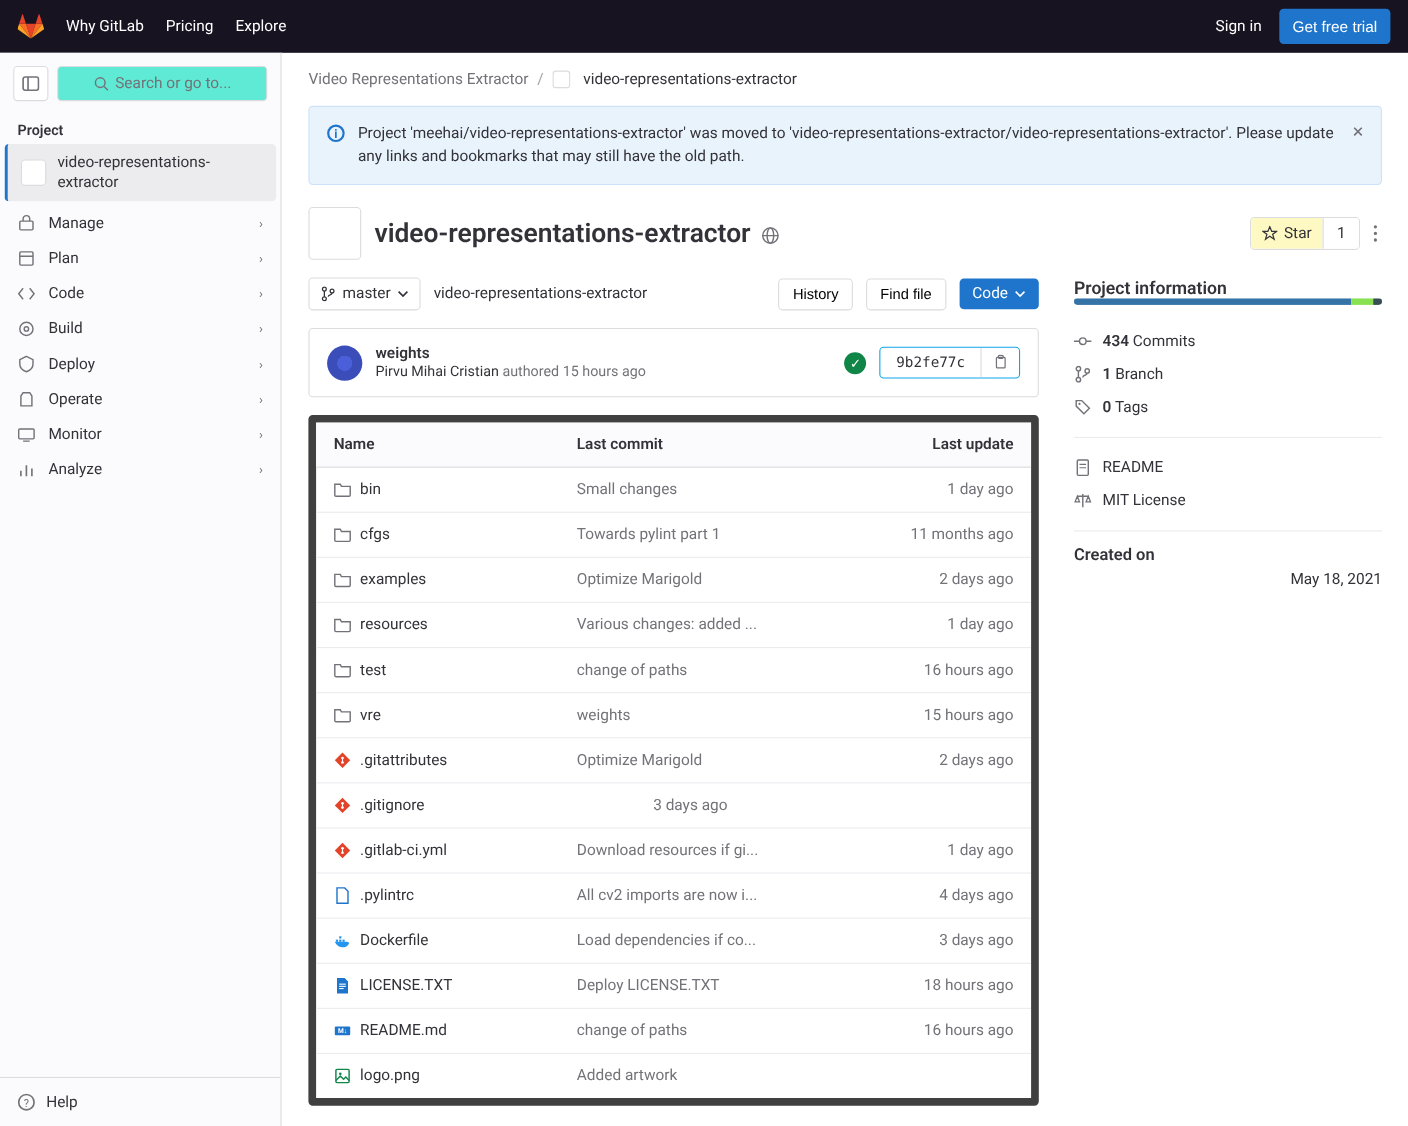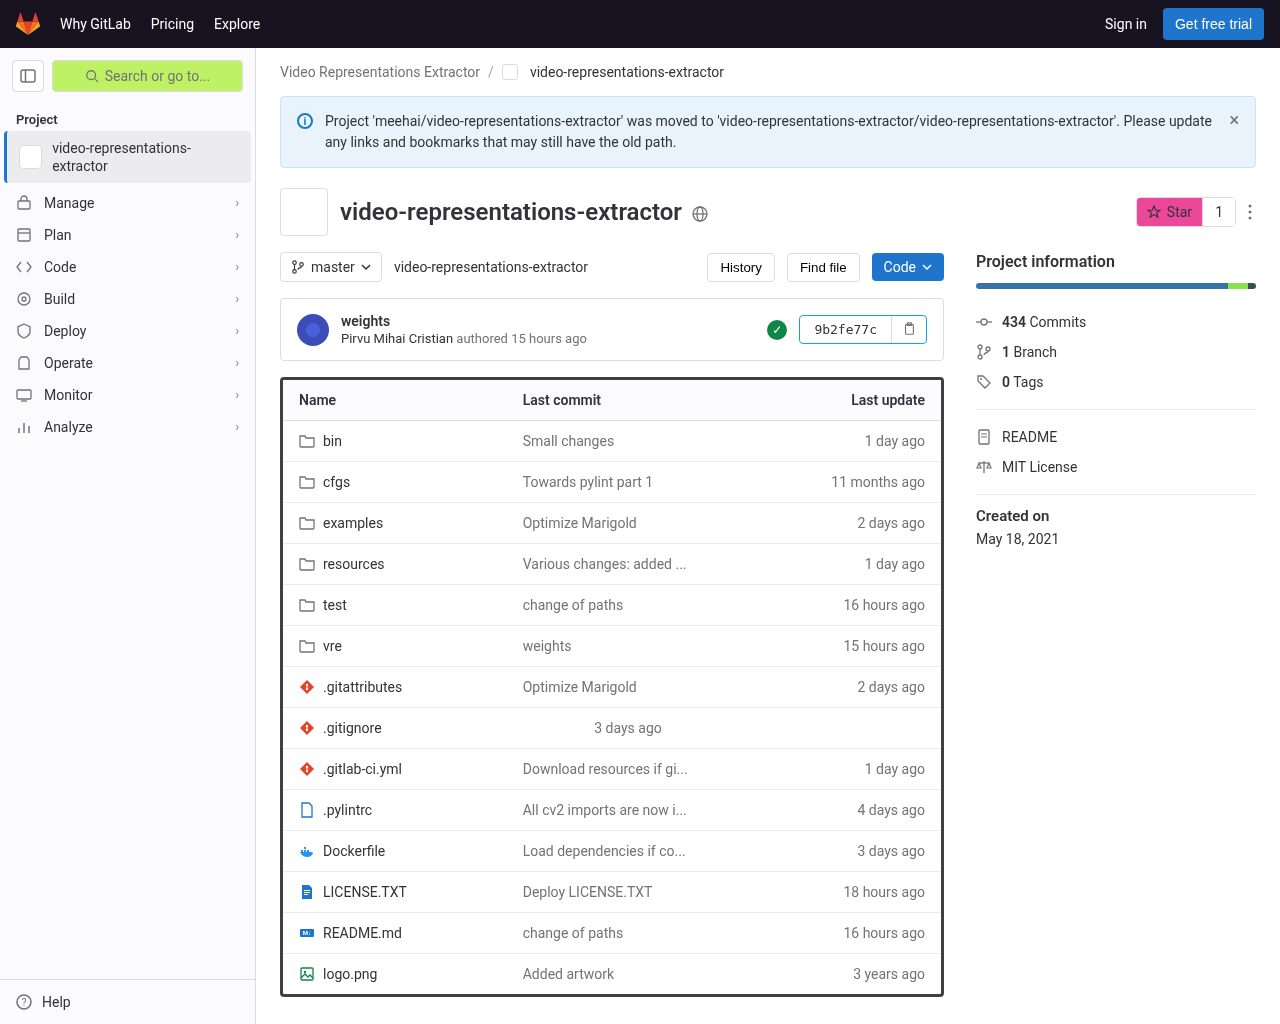--- a/index.html
+++ b/index.html
@@ -15,21 +15,21 @@
 .topbar-signin { color: #fff; }
 .btn-primary { background: #1f75cb; color: #fff; border: none; padding: 8px 12px; border-radius: 4px; font-size: 14px; cursor: pointer; }
 
 
 .layout { display: flex; height: calc(100vh - 48px); }
 
 
 .sidebar { width: 256px; border-right: 1px solid #dcdcde; display: flex; flex-direction: column; background: #fbfafd; }
 .sidebar-top { padding: 12px; display: flex; gap: 8px; }
 .sidebar-toggle { width: 32px; height: 32px; border: 1px solid #dcdcde; border-radius: 4px; background: #fff; display: flex; align-items: center; justify-content: center; cursor: pointer; }
-.sidebar-search { flex: 1; height: 32px; border: 1px solid #dcdcde; border-radius: 4px; background: #bef264; display: flex; align-items: center; justify-content: center; gap: 6px; color: #737278; cursor: pointer; }
+.sidebar-search { flex: 1; height: 32px; border: 1px solid #dcdcde; border-radius: 4px; background: #5eead4; display: flex; align-items: center; justify-content: center; gap: 6px; color: #737278; cursor: pointer; }
 .sidebar-label { padding: 8px 16px 4px; font-size: 13px; font-weight: 600; color: #333238; }
 .sidebar-project { display: flex; align-items: center; gap: 10px; padding: 8px 12px; margin: 0 4px; background: #ececef; border-radius: 4px; border-left: 3px solid #1f75cb; }
 .sidebar-project-avatar { width: 24px; height: 24px; border-radius: 4px; background: #fff; border: 1px solid #dcdcde; }
 .sidebar-project-name { font-size: 14px; line-height: 1.3; }
 .sidebar-nav { padding: 4px 8px; flex: 1; }
 .sidebar-item { display: flex; align-items: center; gap: 12px; padding: 8px 8px; border-radius: 4px; cursor: pointer; color: #333238; }
 .sidebar-item-icon { width: 16px; height: 16px; color: #737278; display: flex; align-items: center; justify-content: center; }
 .sidebar-item-label { flex: 1; }
 .sidebar-item-chevron { color: #737278; font-size: 12px; }
 .sidebar-footer { border-top: 1px solid #dcdcde; padding: 8px; }
@@ -52,21 +52,21 @@
 .alert-close { cursor: pointer; color: #737278; font-size: 18px; line-height: 1; }
 
 
 .proj-header { display: flex; align-items: center; justify-content: space-between; margin-bottom: 16px; }
 .proj-header-left { display: flex; align-items: center; gap: 12px; }
 .proj-avatar { width: 48px; height: 48px; border: 1px solid #dcdcde; border-radius: 4px; background: #fff; }
 .proj-title { font-size: 24px; font-weight: 600; }
 .proj-vis { color: #737278; margin-left: 4px; }
 .proj-header-right { display: flex; align-items: center; gap: 8px; }
 .star-group { display: flex; border: 1px solid #dcdcde; border-radius: 4px; overflow: hidden; }
-.star-btn { display: flex; align-items: center; gap: 6px; padding: 6px 10px; cursor: pointer; background: #ec4899; }
+.star-btn { display: flex; align-items: center; gap: 6px; padding: 6px 10px; cursor: pointer; background: #fef9c3; }
 .star-count { padding: 6px 12px; border-left: 1px solid #dcdcde; background: #fff; }
 .more-btn { padding: 6px 4px; cursor: pointer; color: #737278; }
 
 
 .two-col { display: flex; gap: 32px; }
 .col-main { flex: 1; min-width: 0; }
 .col-side { width: 280px; flex-shrink: 0; }
 
 
 .controls-row { display: flex; align-items: center; gap: 12px; margin-bottom: 16px; }
@@ -82,45 +82,45 @@
 .commit-info { flex: 1; }
 .commit-title { font-weight: 600; color: #333238; }
 .commit-meta { font-size: 13px; color: #737278; margin-top: 2px; }
 .commit-author { color: #333238; text-align: right; }
 .pipeline-pass { width: 20px; height: 20px; border-radius: 50%; background: #108548; color: #fff; display: flex; align-items: center; justify-content: center; font-size: 12px; }
 .sha-group { display: flex; border: 1px solid #0ea5e9; border-radius: 4px; overflow: hidden; }
 .sha { padding: 6px 14px; font-family: ui-monospace, monospace; font-size: 13px; }
 .copy-sha { padding: 6px 10px; border-left: 1px solid #dcdcde; cursor: pointer; color: #737278; }
 
 
-.files-table { border: 3px solid #404040; border-radius: 4px; overflow: hidden; }
+.files-table { border: 7px solid #404040; border-radius: 4px; overflow: hidden; }
 .files-head { display: flex; background: #fbfafd; border-bottom: 1px solid #dcdcde; font-weight: 600; }
 .files-head > div, .file-row > div { padding: 12px 16px; }
 .col-name { width: 34%; display: flex; align-items: center; gap: 8px; }
 .col-commit { width: 40%; color: #737278; }
 .col-update { width: 26%; text-align: right; color: #737278; }
 .files-head .col-commit, .files-head .col-update { color: #333238; }
 .file-row { display: flex; border-bottom: 1px solid #ececef; }
 .file-row:last-child { border-bottom: none; }
 .file-icon { width: 16px; height: 16px; display: inline-flex; align-items: center; justify-content: center; flex-shrink: 0; }
 .file-name { color: #333238; cursor: pointer; }
 .col-commit span { cursor: pointer; white-space: nowrap; overflow: hidden; text-overflow: ellipsis; display: block; }
 
 
-.side-heading { font-size: 16px; font-weight: 600; margin-bottom: 12px; }
+.side-heading { font-size: 16px; font-weight: 600; }
 .lang-bar { height: 6px; border-radius: 3px; display: flex; overflow: hidden; margin-bottom: 18px; }
 .lang-seg-1 { background: #3572a5; width: 90%; }
 .lang-seg-2 { background: #89e051; width: 7%; }
 .lang-seg-3 { background: #384d54; width: 3%; }
 .side-stat { display: flex; align-items: center; gap: 10px; padding: 7px 0; color: #333238; cursor: pointer; }
 .side-stat-icon { width: 16px; height: 16px; color: #737278; display: flex; align-items: center; justify-content: center; }
 .side-stat strong { font-weight: 600; }
 .side-divider { border: none; border-top: 1px solid #ececef; margin: 12px 0; }
 .side-sub { font-size: 15px; font-weight: 600; margin-bottom: 6px; }
-.side-date { color: #333238; }
+.side-date { color: #333238; text-align: right; }
 
 svg { display: block; }
 </style>
 </head>
 <body>
 
 <div class="topbar">
   <div class="topbar-left">
     <span class="topbar-logo">
       <svg viewBox="0 0 24 24">
@@ -564,21 +564,20 @@
                         <rect x="2" y="2" width="12" height="12" rx="1" fill="none" stroke="#108548" stroke-width="1.3"></rect>
                         <circle cx="6" cy="6" r="1.2" fill="#108548"></circle>
                         <path d="M2 12l4-4 3 3 2-2 3 3" fill="none" stroke="#108548" stroke-width="1.3"></path>
                       </svg>
                     </span>
                     <span class="file-name">logo.png</span>
                   </div>
     <div class="col-commit">
                     <span>Added artwork</span>
                   </div>
-    <div class="col-update">3 years ago</div>
                 </div>
               </div>
           </div>
         </div>
 
         <div class="col-side">
           <div class="side-heading">Project information</div>
           <div class="lang-bar">
             <div class="lang-seg-1"></div>
             <div class="lang-seg-2"></div>

